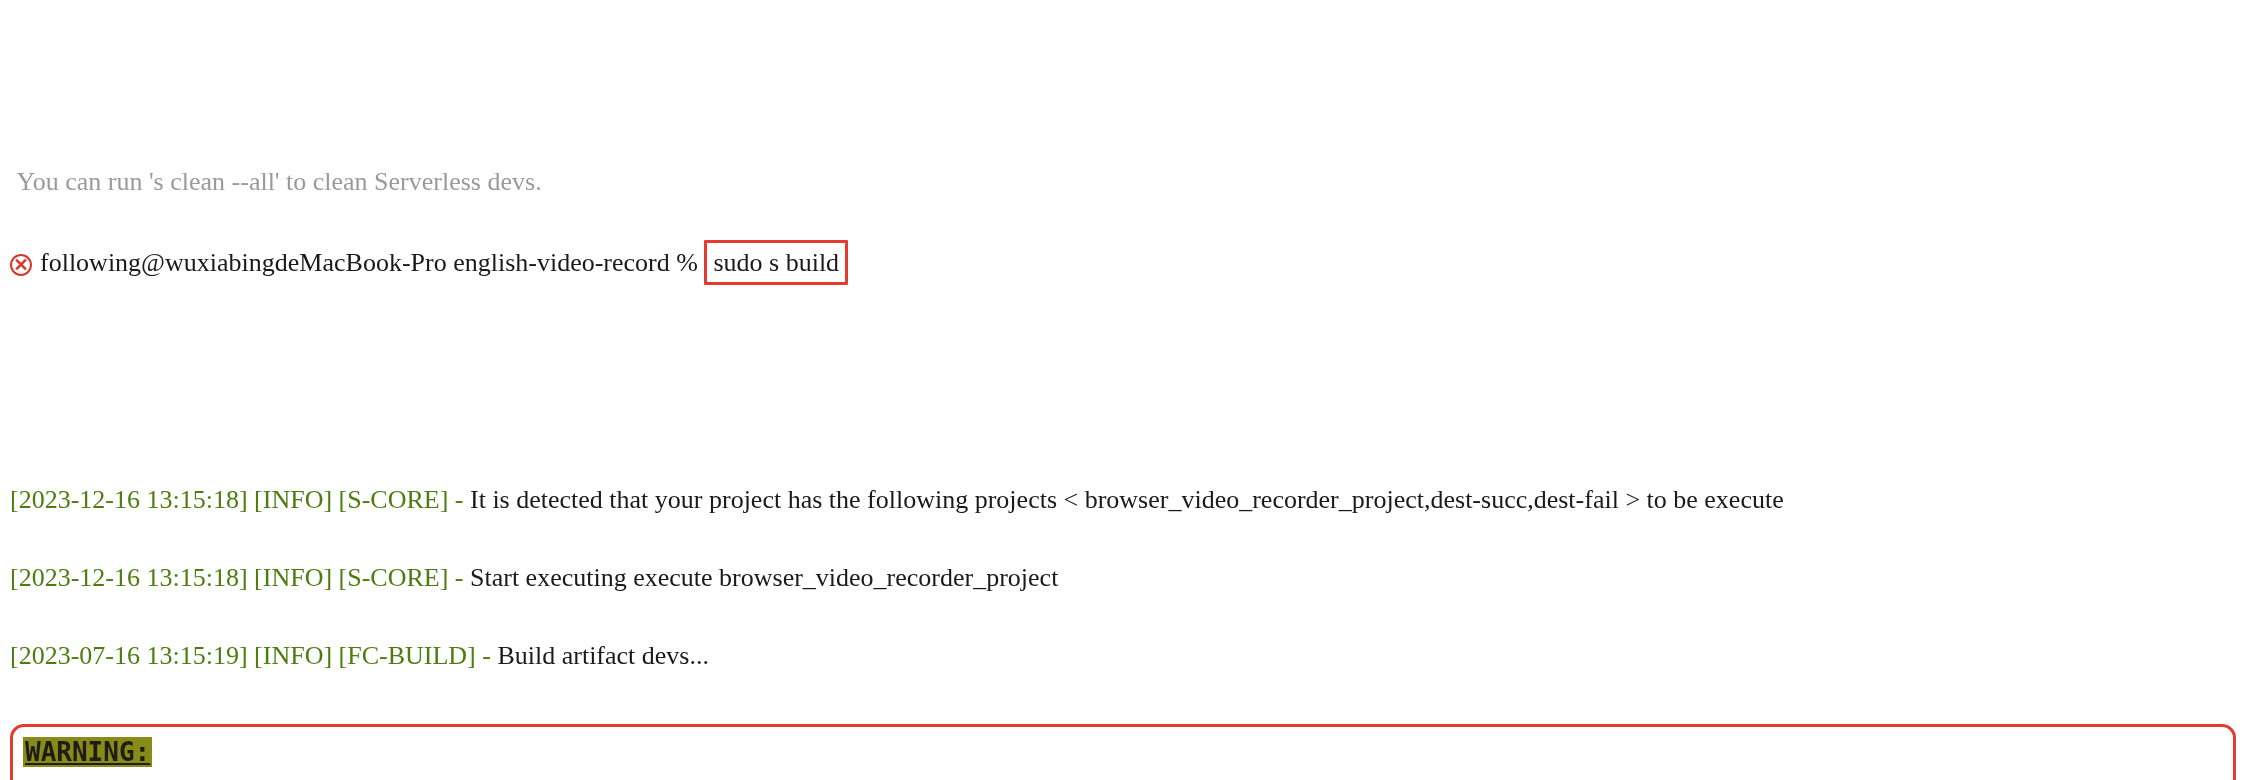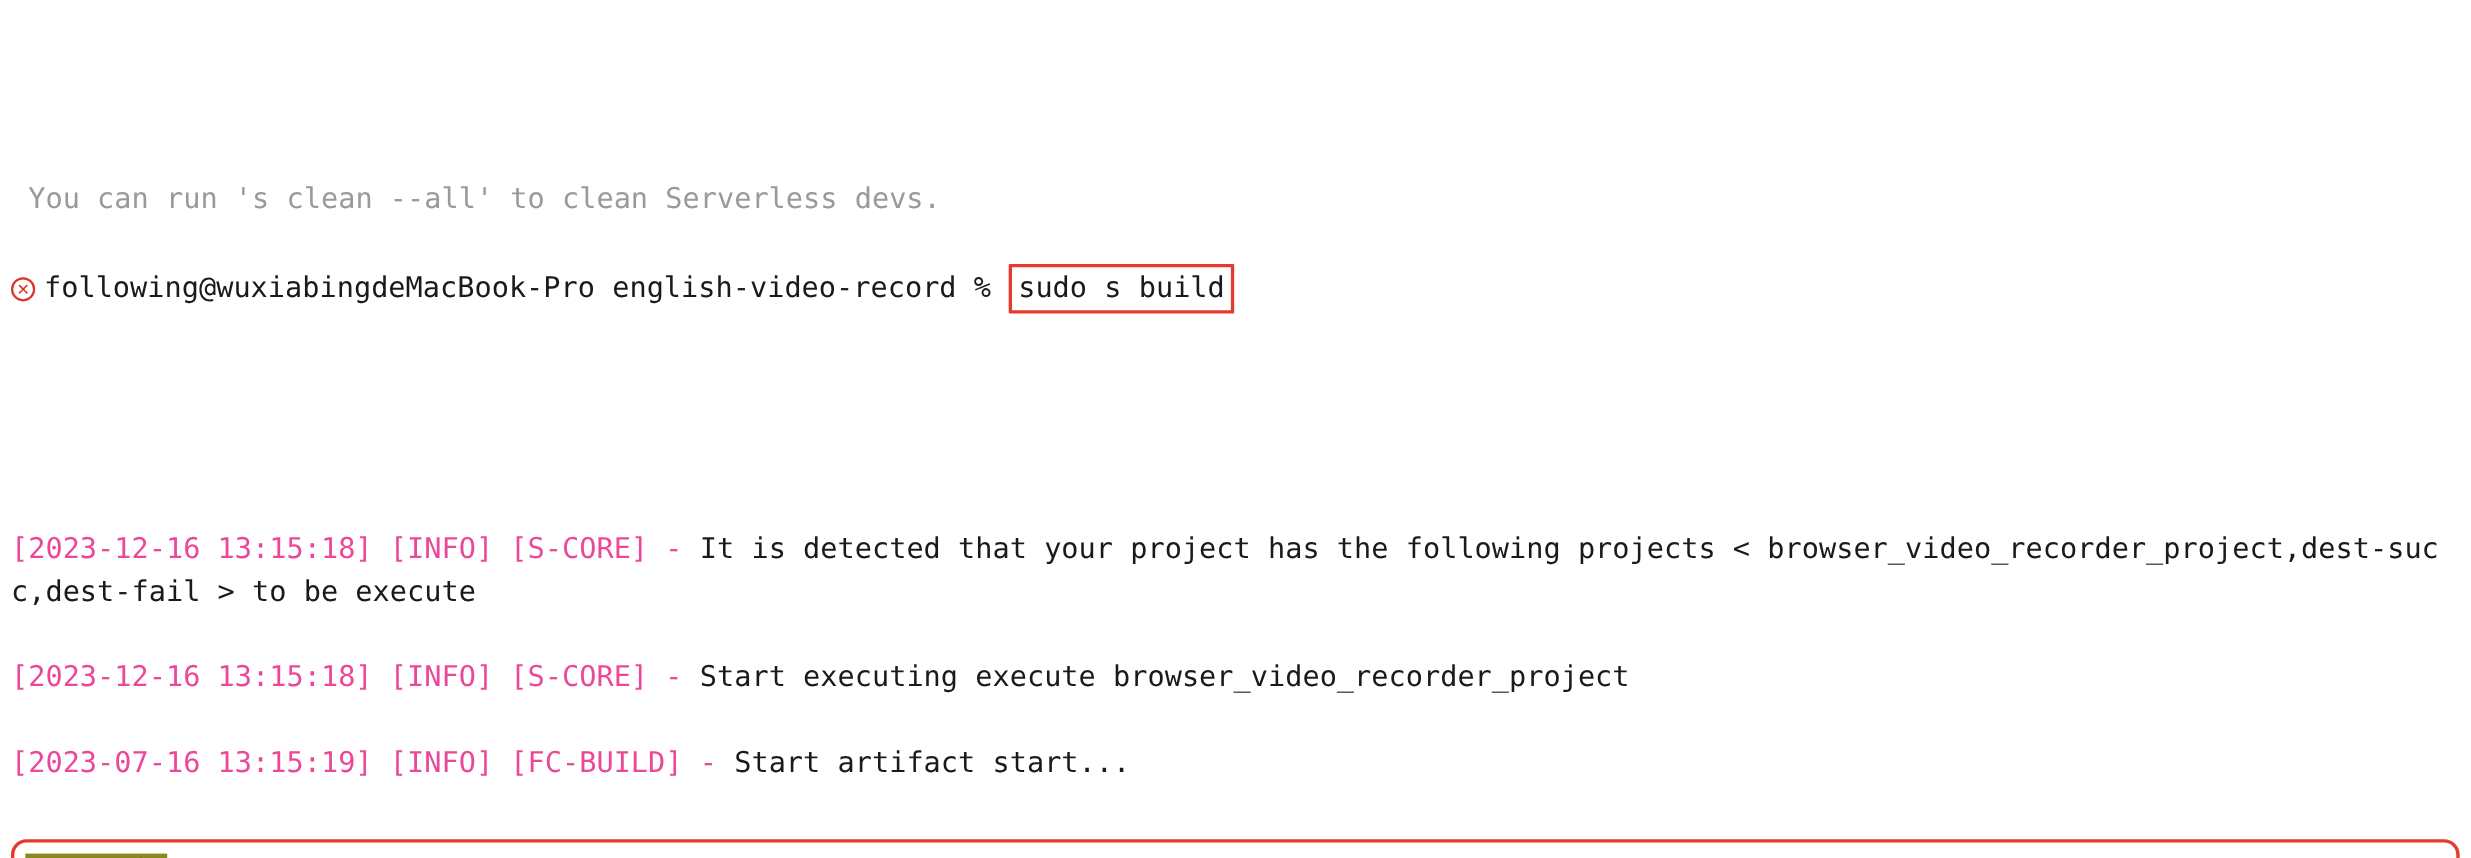--- a/index.html
+++ b/index.html
@@ -8,21 +8,21 @@
     padding: 6px 10px 20px 10px;
     background: #ffffff;
     font-family: "Menlo", "Monaco", "Consolas", monospace;
     font-size: 26px;
     line-height: 1.5;
     color: #1a1a1a;
     white-space: pre-wrap;
     word-break: break-all;
   }
   .dim { color: #9a9a9a; }
-  .green { color: #ec4899; }
+  .green { color: #4d7c0f; }
   .warn-label {
     background: #8a8a1a;
     color: #1e1e10;
     font-weight: bold;
     text-decoration: underline;
     padding: 0 2px;
   }
   .rbox {
     border: 3px solid #e33b2e;
     border-radius: 1px;
@@ -45,33 +45,33 @@
     border-radius: 50%;
     border: 2.5px solid #d9362b;
     color: #d9362b;
     font-size: 18px;
     line-height: 18px;
     text-align: center;
     vertical-align: middle;
     margin-right: 8px;
     font-weight: bold;
   }
-  .line { display: block; }
+  .line { display: block; font-family: Liberation Serif, serif; }
   .nowrap { white-space: nowrap; }
 </style>
 </head>
 <body>
 
 
 
 <span class="line dim"> You can run 's clean --all' to clean Serverless devs.</span>
 <span class="line"><span class="close-icon">✕</span><span>following@wuxiabingdeMacBook-Pro</span> <span>english-video-record</span><span> % </span><span class="rbox nowrap">sudo s build</span></span>
 <span class="line">&nbsp;</span>
 <span class="line">&nbsp;</span>
 <span class="line"><span class="green">[2023-12-16 13:15:18] [INFO] [S-CORE] - </span><span>It is detected that your project has the following projects &lt; browser_video_recorder_project,dest-succ,dest-fail &gt; to be execute</span></span>
 <span class="line"><span class="green">[2023-12-16 13:15:18] [INFO] [S-CORE] - </span><span>Start executing execute browser_video_recorder_project</span></span>
-<span class="line"><span class="green">[2023-07-16 13:15:19] [INFO] [FC-BUILD] - </span><span>Start artifact start...</span></span>
+<span class="line"><span class="green">[2023-07-16 13:15:19] [INFO] [FC-BUILD] - </span><span>Build artifact devs...</span></span>
 <div class="rbox-block"><span class="warn-label">WARNING:</span>
 
 </div>
 
 
 
 
 </body></html>

